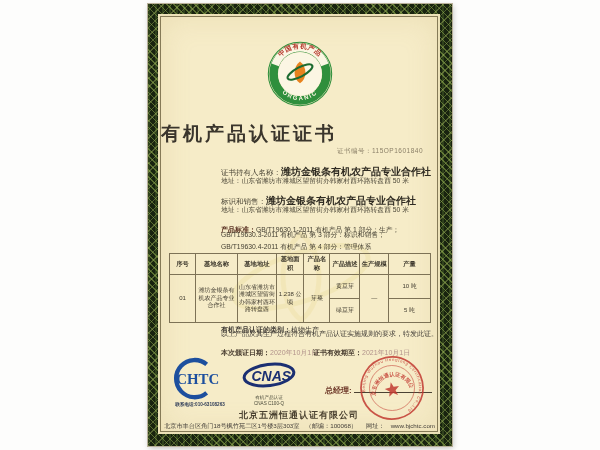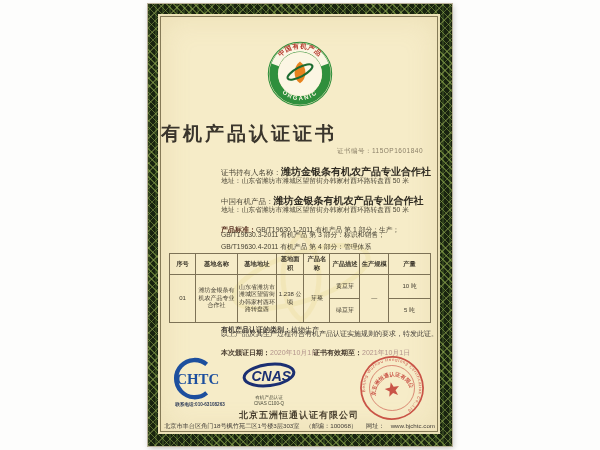--- a/index.html
+++ b/index.html
@@ -102,21 +102,21 @@
       </div>
 
       <div class="abs line" style="top:144px;">
         <span class="lbl">证书持有人名称：</span><span class="big-name">潍坊金银条有机农产品专业合作社</span>
       </div>
       <div class="abs line addr" style="top:159px;">
         <span>地址：</span><span>山东省潍坊市潍城区望留街办韩家村西环路转盘西 50 米</span>
       </div>
 
       <div class="abs line" style="top:173px;">
-        <span class="lbl">中国有机产品：</span><span class="big-name">潍坊金银条有机农产品专业合作社</span>
+        <span class="lbl">标识和销售：</span><span class="big-name">潍坊金银条有机农产品专业合作社</span>
       </div>
       <div class="abs line addr" style="top:188px;">
         <span>地址：</span><span>山东省潍坊市潍城区望留街办韩家村西环路转盘西 50 米</span>
       </div>
 
       <div class="abs line" style="top:201px;">
         <span class="std-lbl">产品标准：</span><span class="std">GB/T19630.1-2011 有机产品 第 1 部分：生产；</span>
       </div>
       <div class="abs std" style="left:60px; top:213px;">GB/T19630.3-2011 有机产品 第 3 部分：标识和销售；</div>
       <div class="abs std" style="left:60px; top:225px;">GB/T19630.4-2011 有机产品 第 4 部分：管理体系</div>
@@ -180,20 +180,23 @@
       </svg>
       <div class="abs tiny" style="left:4px; top:385px; width:70px; text-align:center; color:#2c3a57; font-weight:bold;">联系电话:010-63108263</div>
 
       <svg class="abs" style="left:80px; top:341px;" width="56" height="34" viewBox="0 0 112 68">
         <ellipse cx="56" cy="34" rx="50" ry="21" fill="none" stroke="#1b2f72" stroke-width="6" transform="rotate(-7 56 34)"></ellipse>
         <text x="21" y="45" font-size="28" font-weight="bold" font-style="italic" fill="#1b2f72">CNAS</text>
       </svg>
       <div class="abs tiny" style="left:84px; top:378px; width:48px; text-align:center; color:#4a4a3a;">有机产品认证</div>
       <div class="abs tiny" style="left:84px; top:384px; width:48px; text-align:center; color:#4a4a3a;">CNAS C100-Q</div>
 
+      <div class="abs" style="left:164px; top:362px; white-space:nowrap;">
+        <span class="mgr-lbl">总经理:</span><span class="mgr-line"></span>
+      </div>
 
       <svg class="abs seal-wrap" viewBox="0 0 140 140">
         <g fill="#c23a31" stroke="#c23a31" transform="rotate(-12 70 70)">
           <circle cx="70" cy="70" r="62" fill="none" stroke-width="3.5"></circle>
           <circle cx="70" cy="70" r="45" fill="none" stroke-width="1.2"></circle>
           <defs>
             <path id="sealEn" d="M 16,70 A 54,54 0 1 1 124,70 A 54,54 0 1 1 16,70"></path>
             <path id="sealCn" d="M 34.6,76.2 A 36,36 0 0 1 105.4,76.2"></path>
           </defs>
           <text font-size="8.5" letter-spacing="1.2" stroke="none">

